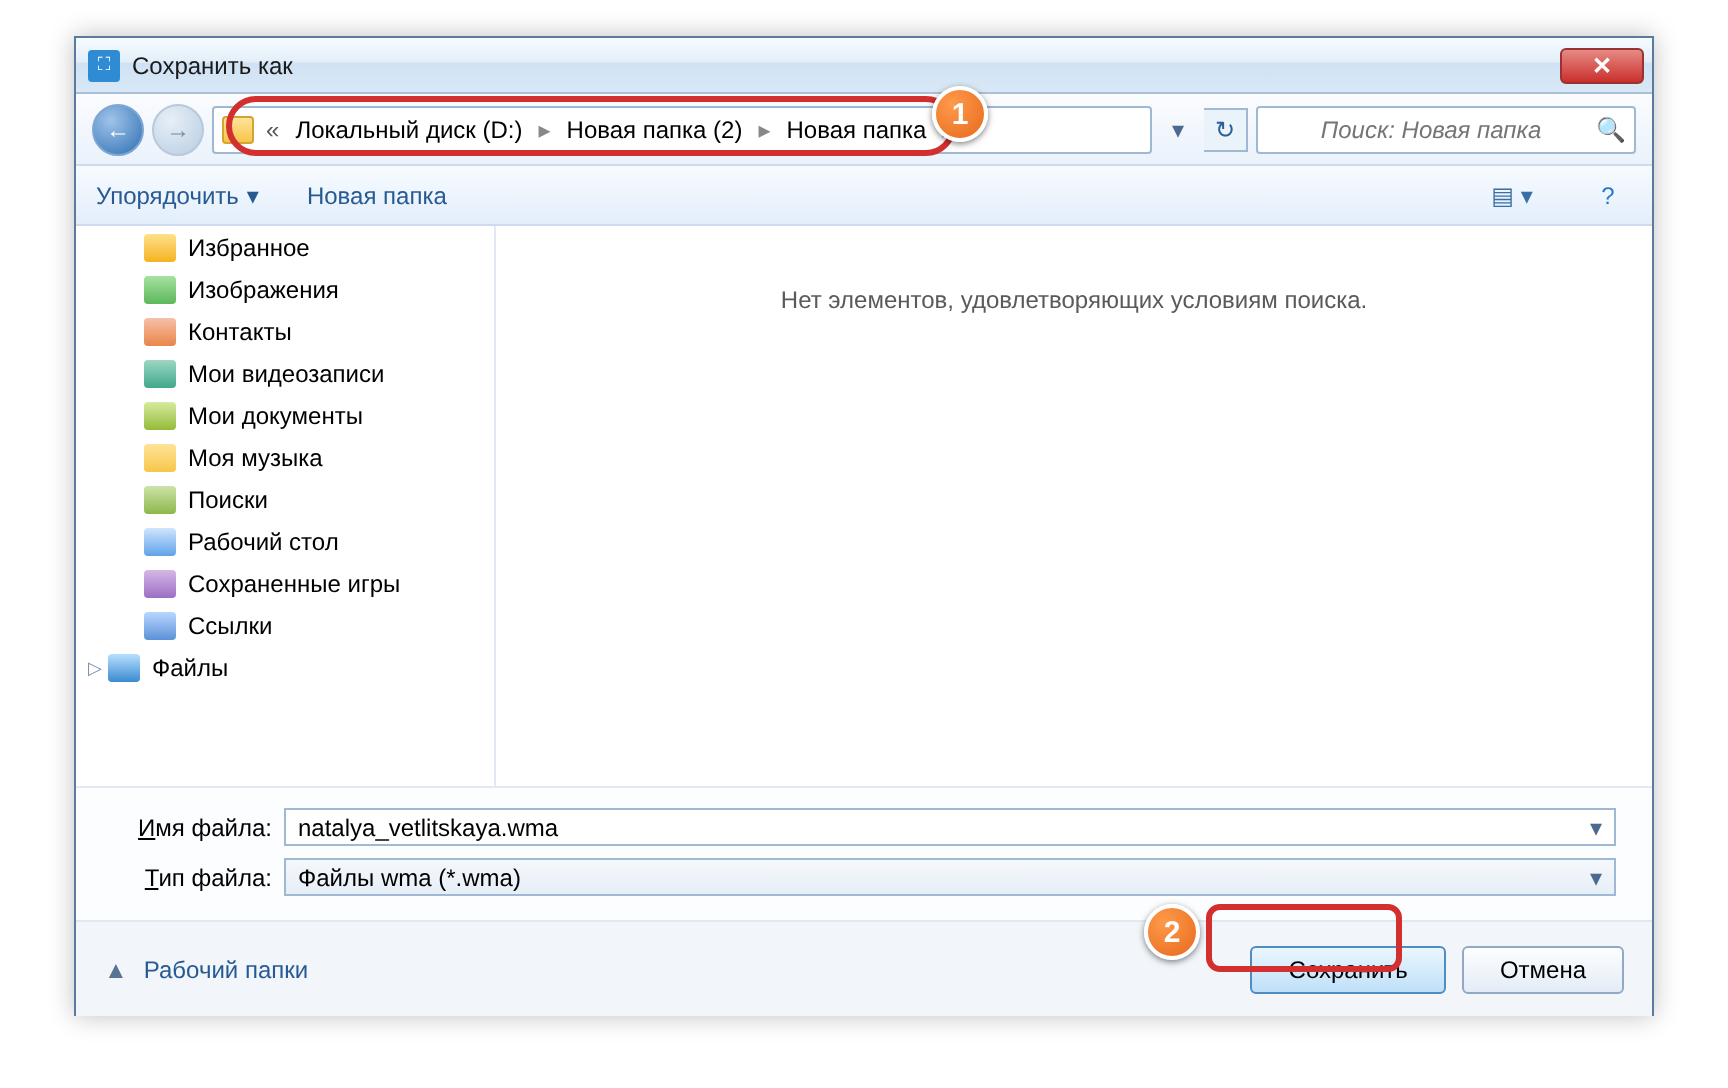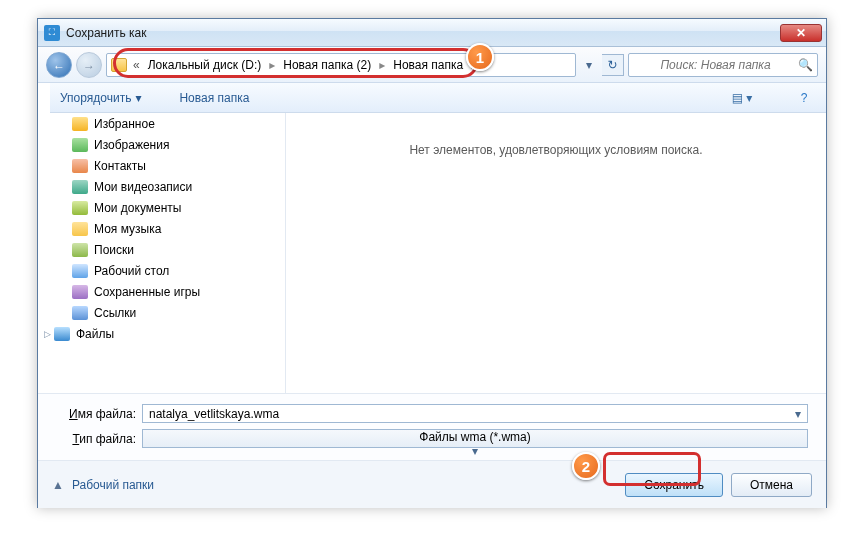--- a/index.html
+++ b/index.html
@@ -23,28 +23,28 @@
 .addressbar .chev { padding:0 2px; color:#555; cursor:default; }
 .addressbar .crumb { padding:0 6px; height:22px; display:inline-flex; align-items:center; cursor:pointer; }
 .addressbar .sep { color:#888; padding:0 2px; }
 .addr-dd { width:18px; text-align:center; color:#4a6a8f; }
 .refresh { width:22px; height:22px; border:1px solid #9fb8d3; border-left:none; background:#eaf2fa; display:flex; align-items:center; justify-content:center; color:#2a5f97; }
 .searchbox { width:190px; height:24px; border:1px solid #9fb8d3; background:#fff; display:flex; align-items:center; padding:0 4px; border-radius:2px; }
 .searchbox input { flex:1; border:none; outline:none; color:#000000; font-style:italic;text-align:center; }
 .searchbox .search-ic { color:#3a6fa5; }
 
 
-.toolbar { height:30px; background:linear-gradient(#f7fbff,#e3eefb); border-bottom:1px solid #cddbec; display:flex; align-items:center; padding:0 10px; gap:38px;margin-left:12px; }
+.toolbar { height:30px; background:linear-gradient(#f7fbff,#e3eefb); border-bottom:1px solid #cddbec; display:flex; align-items:center; padding:0 10px; gap:24px; }
 .toolbar .tb-item { color:#285a92; cursor:pointer; display:inline-flex; align-items:center; gap:4px; }
 .toolbar .spacer { flex:1; }
 .toolbar .iconbtn { width:24px; height:22px; display:inline-flex; align-items:center; justify-content:center; color:#3a6fa5; border:1px solid transparent; border-radius:2px; }
 
 
 .body { display:flex; height:280px; }
-.tree { width:248px; border-right:1px solid #e2e9f2; overflow:auto; background:#fff; }
+.tree { width:210px; border-right:1px solid #e2e9f2; overflow:auto; background:#fff; }
 .tree .row { height:21px; display:flex; align-items:center; padding-left:34px; gap:6px; cursor:pointer; }
 .tree .row.sel { background:#d7e6f7; border:1px solid #aecdf0; padding-left:33px; }
 .tree .row.lvl0 { padding-left:16px; }
 .tree .ic { width:16px; height:14px; border-radius:2px; }
 .ic.star { background:linear-gradient(#ffe08a,#f5b323); }
 .ic.pics { background:linear-gradient(#a8e1a0,#5bb85b); }
 .ic.contact{ background:linear-gradient(#f7c0a8,#e8864a); }
 .ic.video { background:linear-gradient(#9cd6c4,#3fa98a); }
 .ic.docs { background:linear-gradient(#d8eaa0,#93bb3a); }
 .ic.music { background:linear-gradient(#ffe39a,#f7c54a); }
@@ -58,21 +58,21 @@
 .tree .exp::before { content:"▷"; position:absolute; left:6px; color:#7a8fa7; font-size:9px; }
 
 .content { flex:1; display:flex; align-items:flex-start; justify-content:center; padding-top:30px; color:#5a5a5a; }
 
 
 .filefields { padding:10px 18px 6px 18px; border-top:1px solid #e2e9f2; background:#fcfdff; }
 .ff-row { display:flex; align-items:center; gap:6px; margin-bottom:6px; }
 .ff-label { width:80px; text-align:right; }
 .ff-label u { text-decoration:underline; }
 .ff-input { flex:1; height:19px; border:1px solid #9fb8d3; background:#fff; padding:0 6px; display:flex; align-items:center; justify-content:space-between; }
-.ff-input.sel { background:linear-gradient(#f5f8fc,#e6eef7);flex-direction:column; }
+.ff-input.sel { background:linear-gradient(#f5f8fc,#e6eef7); }
 .ff-input .dd { color:#4a6a8f; }
 
 
 .bottom { height:48px; border-top:1px solid #e2e9f2; background:#f2f6fb; display:flex; align-items:center; padding:0 14px; gap:8px; }
 .bottom .hide { color:#285a92; cursor:pointer; display:inline-flex; align-items:center; gap:4px; }
 .bottom .spacer { flex:1; }
 .btn { height:24px; padding:0 18px; border:1px solid #8fa9c6; border-radius:3px; background:linear-gradient(#fdfeff,#e3ecf6); cursor:pointer; display:inline-flex; align-items:center; }
 .btn.primary { background:linear-gradient(#eaf6ff,#bfe0f8); border-color:#4f8cc2; }
 .save-highlight { position:absolute; left:603px; top:452px; width:98px; height:34px; border:3px solid #d32f2f; border-radius:7px; pointer-events:none; z-index:5; }
 

